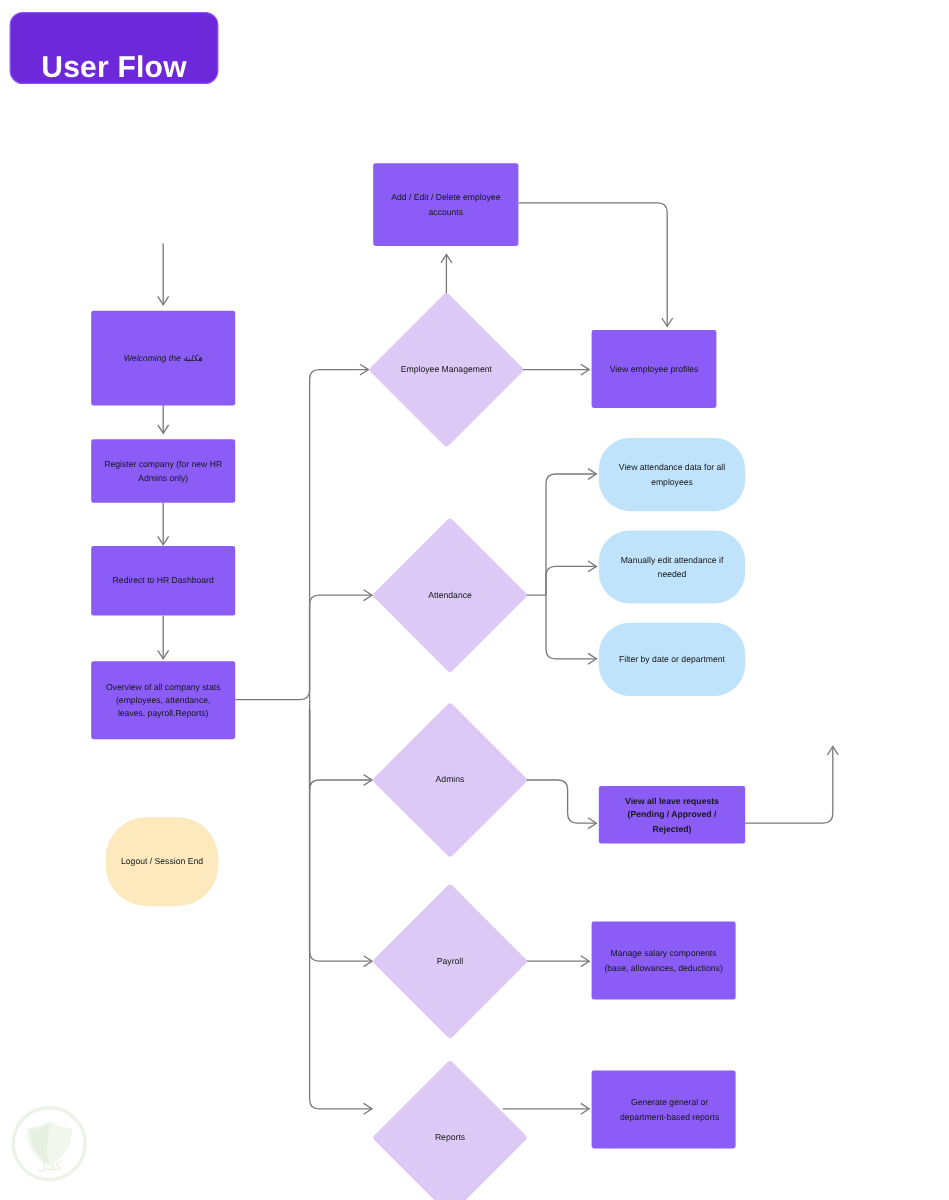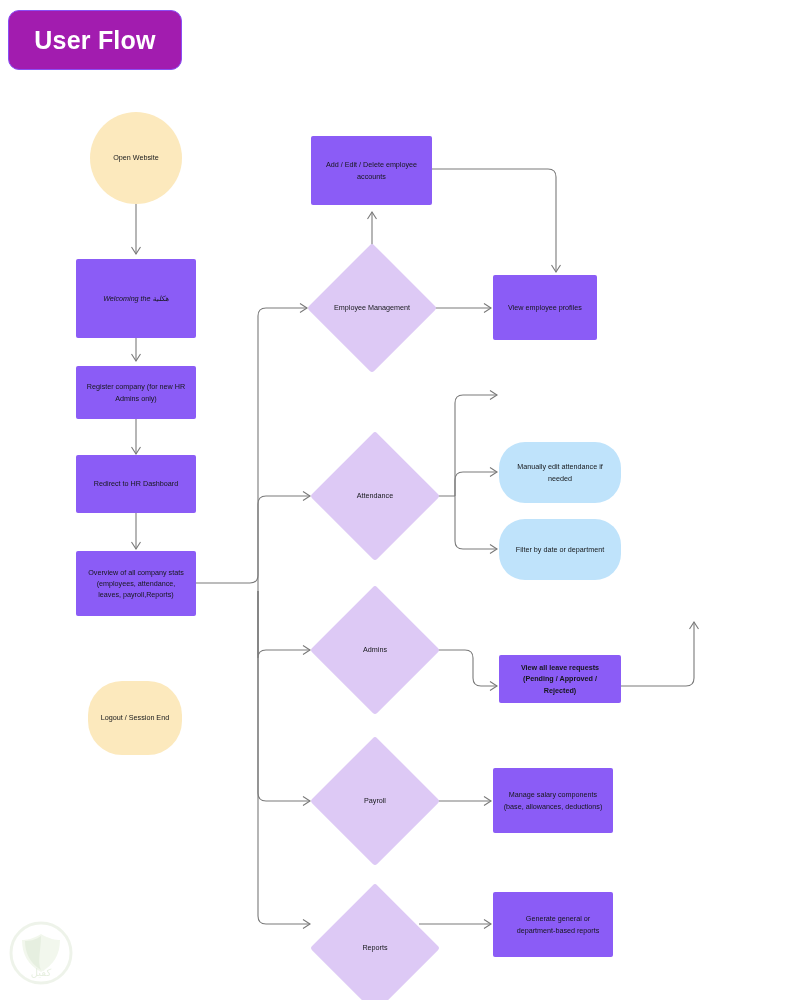--- a/index.html
+++ b/index.html
@@ -19,25 +19,25 @@
     background: #ffffff;
     overflow: hidden;
   }
   
   #title-banner {
     position: absolute;
     left: 8px;
     top: 10px;
     width: 174px;
     height: 60px;
-    background: #a21caf;
+    background: #6d28d9;
     border: 1px solid #8a4ef5;
     border-radius: 11px;
     display: flex;
-    align-items: center;
+    align-items: flex-end;
     justify-content: center;
     box-sizing: border-box;
   }
   #title-banner .title-text {
     color: #ffffff;
     font-size: 25px;
     font-weight: bold;
     letter-spacing: 0.2px;
     line-height: 1;
   }
@@ -181,23 +181,20 @@
     <path d="M621,686 L686,686 Q694,686 694,678 L694,622"></path>
     <path class="head" d="M689.5,629 L694,622 L698.5,629"></path>
 
     <path d="M419,801 L491,801"></path>
     <path class="head" d="M484,796.5 L491,801 L484,805.5"></path>
 
     <path d="M419,924 L491,924"></path>
     <path class="head" d="M484,919.5 L491,924 L484,928.5"></path>
   </svg>
 
-  <div class="node n-circle" style="left:90px; top:112px; width:92px; height:92px;">
-    <span class="label">Open Website</span>
-  </div>
 
   <div class="node n-rect" style="left:76px; top:259px; width:120px; height:79px;font-style:italic;">
     <span class="label">Welcoming the هكلية</span>
   </div>
 
   <div class="node n-rect" style="left:76px; top:366px; width:120px; height:53px;">
     <span class="label">Register company (for new HR Admins only)</span>
   </div>
 
   <div class="node n-rect" style="left:76px; top:455px; width:120px; height:58px;">
@@ -238,20 +235,23 @@
   </div>
 
   <div class="node n-rect" style="left:311px; top:136px; width:121px; height:69px;">
     <span class="label">Add / Edit / Delete employee accounts</span>
   </div>
 
   <div class="node n-rect" style="left:493px; top:275px; width:104px; height:65px;">
     <span class="label">View employee profiles</span>
   </div>
 
+  <div class="node n-round" style="left:499px; top:365px; width:122px; height:61px;">
+    <span class="label">View attendance data for all employees</span>
+  </div>
 
   <div class="node n-round" style="left:499px; top:442px; width:122px; height:61px;">
     <span class="label">Manually edit attendance if needed</span>
   </div>
 
   <div class="node n-round" style="left:499px; top:519px; width:122px; height:61px;">
     <span class="label">Filter by date or department</span>
   </div>
 
   <div class="node n-rect" style="left:499px; top:655px; width:122px; height:48px;font-weight:bold;">

